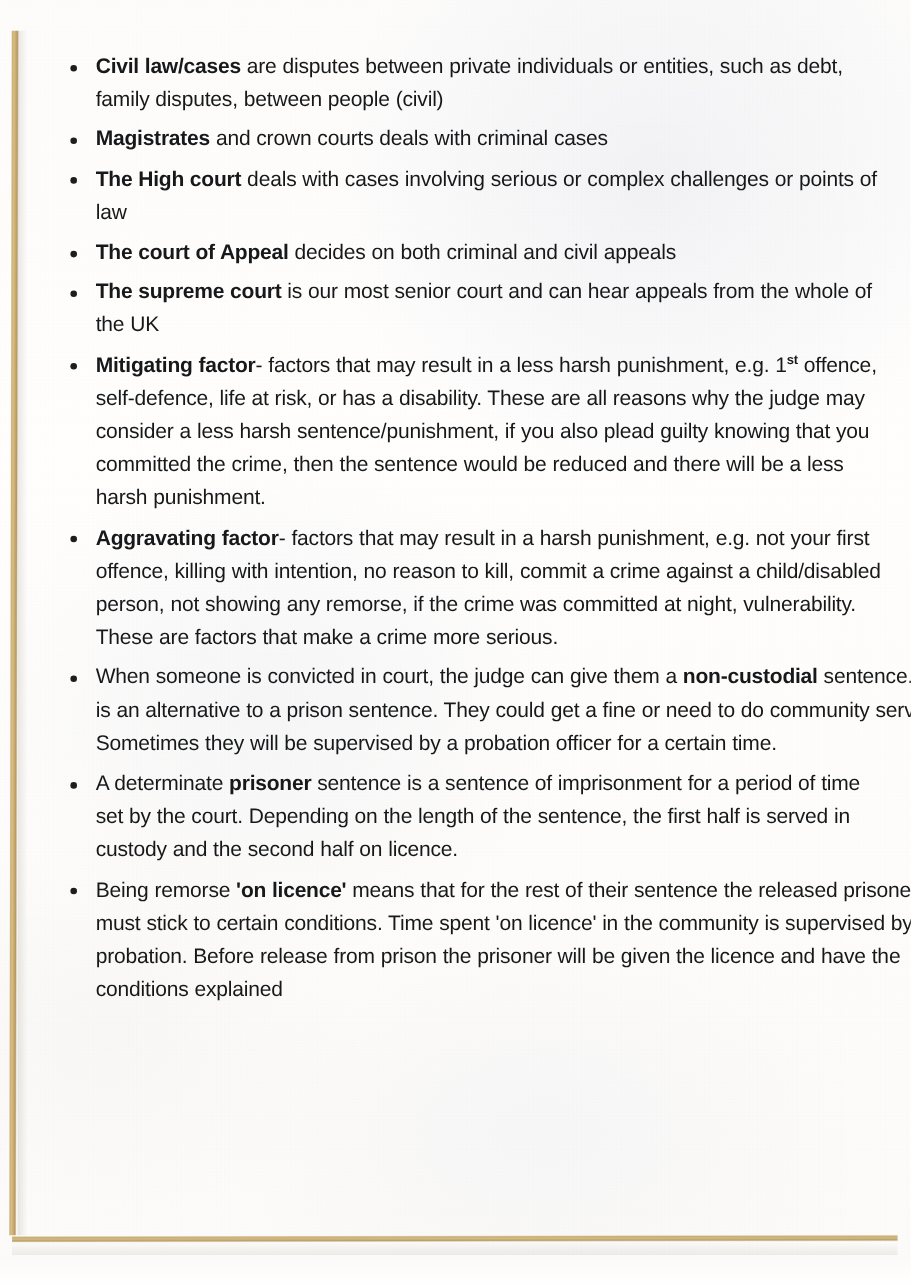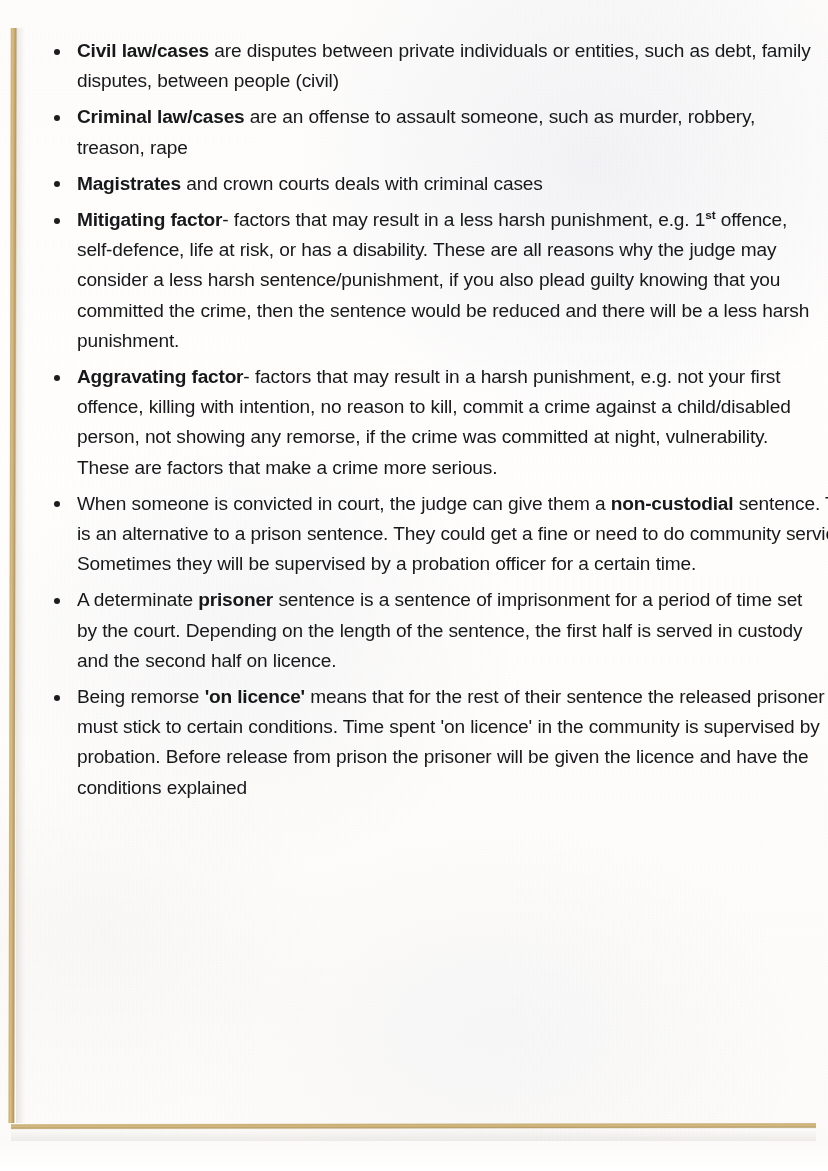--- a/index.html
+++ b/index.html
@@ -103,21 +103,21 @@
     position: absolute;
     left: 0;
     top: 0;
     width: 828px;
     padding: 36px 14px 0 33px;
     box-sizing: border-box;
   }
 
   .bullet-list {
     list-style: none;
-    margin: 0;
+    margin: 10px;
     padding: 0;
   }
 
   .bullet-item {
     position: relative;
     padding-left: 44px;
     margin: 0 0 6px 0;
     font-size: 19.1px;
     line-height: 30.2px;
     color: #16181a;
@@ -168,22 +168,24 @@
   <div id="left-edge"></div>
   <div id="left-edge-shadow"></div>
 
   <div id="bottom-edge"></div>
   <div id="bottom-edge-shadow"></div>
   <div id="below-page"></div>
 
   <div id="notes">
     <ul class="bullet-list" id="bullet-list">
         <li class="bullet-item"><b>Civil law/cases</b><span> are disputes between private individuals or entities, such as debt, family disputes, between people (civil)</span></li>
-        <li class="bullet-item"><b>Criminal law/cases</b><span> are an offense to assault someone, such as murder, robbery, treason, rape</span></li>
         <li class="bullet-item"><b>Magistrates</b><span> and crown courts deals with criminal cases</span></li>
+        <li class="bullet-item"><b>The High court</b><span> deals with cases involving serious or complex challenges or points of law</span></li>
+        <li class="bullet-item"><b>The court of Appeal</b><span> decides on both criminal and civil appeals</span></li>
+        <li class="bullet-item"><b>The supreme court</b><span> is our most senior court and can hear appeals from the whole of the UK</span></li>
         <li class="bullet-item"><b>Mitigating factor</b><span>- factors that may result in a less harsh punishment, e.g. 1</span><sup>st</sup><span> offence, self-defence, life at risk, or has a disability. These are all reasons why the judge may consider a less harsh sentence/punishment, if you also plead guilty knowing that you committed the crime, then the sentence would be reduced and there will be a less harsh punishment.</span></li>
         <li class="bullet-item"><b>Aggravating factor</b><span>- factors that may result in a harsh punishment, e.g. not your first offence, killing with intention, no reason to kill, commit a crime against a child/disabled person, not showing any remorse, if the crime was committed at night, vulnerability. These are factors that make a crime more serious.</span></li>
         <li class="bullet-item clip-right"><span>When someone is convicted in court, the judge can give them a </span><b>non-custodial</b><span> sentence. This is an alternative to a prison sentence. They could get a fine or need to do community service. Sometimes they will be supervised by a probation officer for a certain time.</span></li>
         <li class="bullet-item"><span>A determinate </span><b>prisoner</b><span> sentence is a sentence of imprisonment for a period of time set by the court. Depending on the length of the sentence, the first half is served in custody and the second half on licence.</span></li>
         <li class="bullet-item clip-right"><span>Being remorse </span><b>'on licence'</b><span> means that for the rest of their sentence the released prisoner must stick to certain conditions. Time spent 'on licence' in the community is supervised by probation. Before release from prison the prisoner will be given the licence and have the conditions explained</span></li>
       </ul>
   </div>
 
 </div>
 

